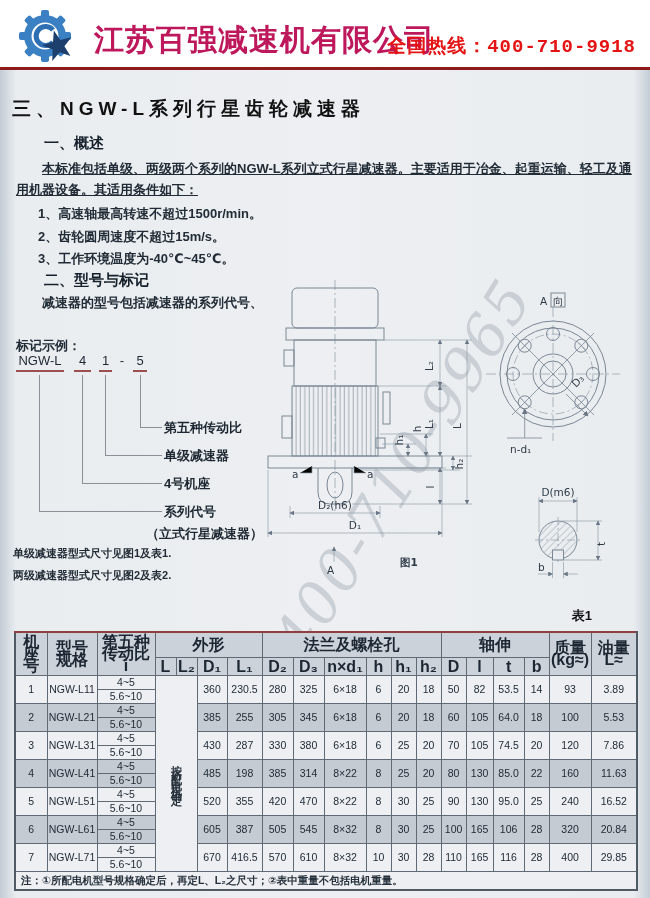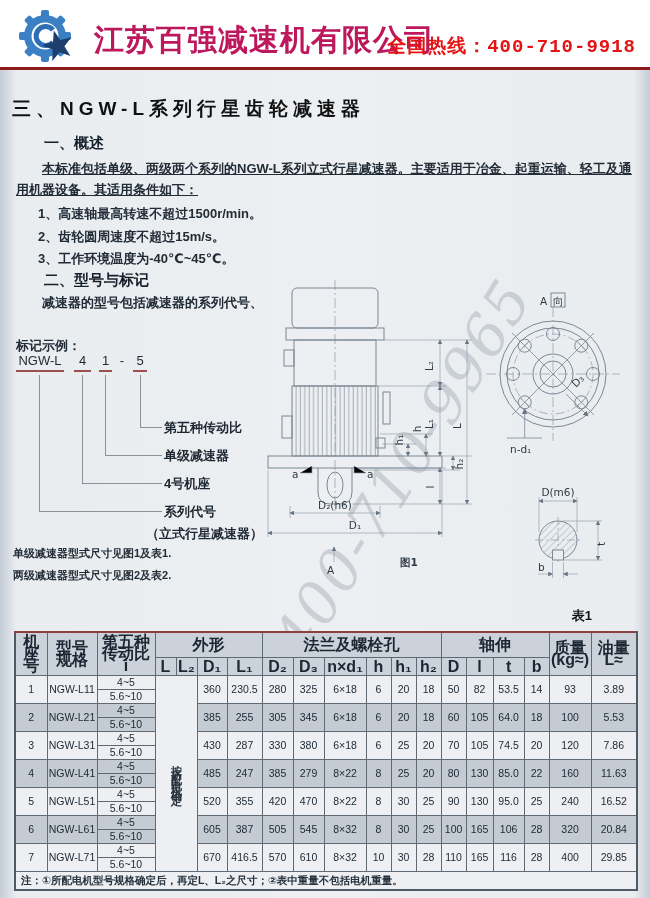--- a/index.html
+++ b/index.html
@@ -366,23 +366,23 @@
             <td rowspan="2">7.86</td>
           </tr>
           <tr class="plain">
             <td>5.6~10</td>
           </tr>
           <tr class="shade">
             <td rowspan="2">4</td>
             <td rowspan="2">NGW-L41</td>
             <td>4~5</td>
             <td rowspan="2">485</td>
-            <td rowspan="2">247</td>
+            <td rowspan="2">198</td>
             <td rowspan="2">385</td>
-            <td rowspan="2">279</td>
+            <td rowspan="2">314</td>
             <td rowspan="2">8×22</td>
             <td rowspan="2">8</td>
             <td rowspan="2">25</td>
             <td rowspan="2">20</td>
             <td rowspan="2">80</td>
             <td rowspan="2">130</td>
             <td rowspan="2">85.0</td>
             <td rowspan="2">22</td>
             <td rowspan="2">160</td>
             <td rowspan="2">11.63</td>

